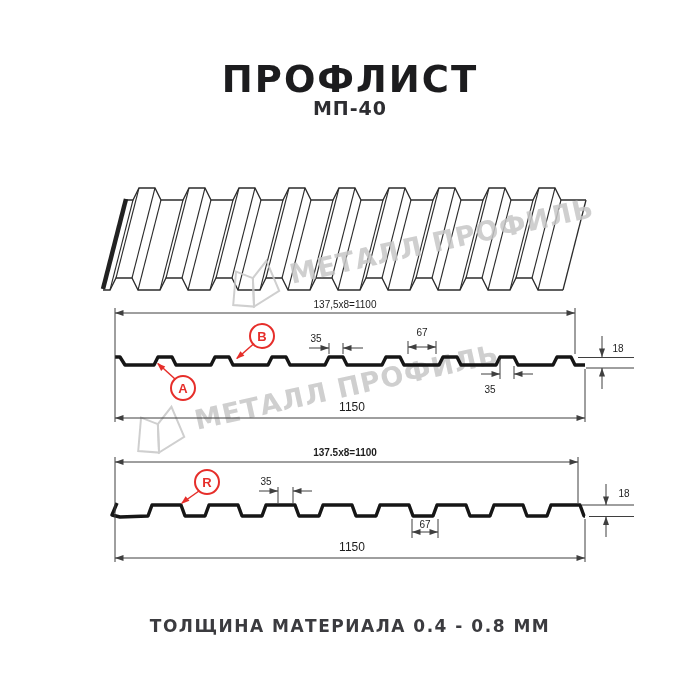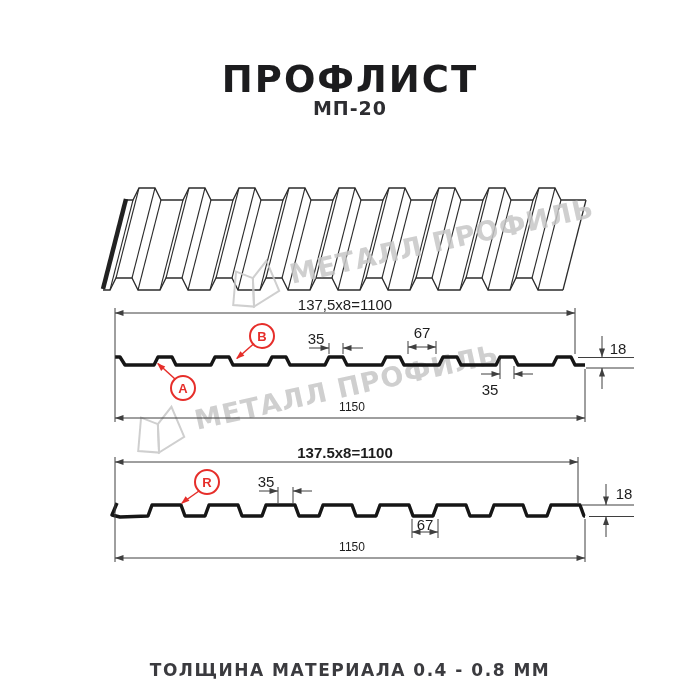--- a/index.html
+++ b/index.html
@@ -6,42 +6,42 @@
   .page{position:relative;width:700px;height:700px;background:#ffffff;overflow:hidden;
         font-family:"Liberation Sans",sans-serif;}
   .title{position:absolute;left:0;top:58px;width:700px;text-align:center;
          font-family:"DejaVu Sans",sans-serif;font-weight:bold;font-size:37px;
          letter-spacing:2px;color:#1c1c1e;}
   .subtitle{position:absolute;left:0;top:97px;width:700px;text-align:center;
          font-family:"DejaVu Sans",sans-serif;font-weight:bold;font-size:19px;
          letter-spacing:1px;color:#2d2d31;}
   .footer-note{position:absolute;left:0;top:616px;width:700px;text-align:center;
          font-family:"DejaVu Sans",sans-serif;font-weight:bold;font-size:17px;
-         letter-spacing:1.5px;color:#3b3b3f;margin-top:44px;}
+         letter-spacing:1.5px;color:#3b3b3f;}
   svg.layer{position:absolute;left:0;top:0;}
   #sheet3d{z-index:0;}
   .watermark{position:absolute;z-index:1;display:flex;align-items:center;gap:10px;
          transform:rotate(-12.5deg);opacity:0.85;pointer-events:none;}
   .watermark .wm-text{font-family:"DejaVu Sans",sans-serif;font-weight:bold;
          font-size:27px;letter-spacing:1px;color:#c7c7c7;white-space:nowrap;}
   #linework{z-index:2;}
   .dim-label{position:absolute;z-index:3;transform:translate(-50%,-50%);
-         font-size:15px;color:#1d1d1d;white-space:nowrap;}
+         font-size:10px;color:#1d1d1d;white-space:nowrap;}
   .dim-label.big{font-size:12px;}
   .callout{position:absolute;z-index:3;width:22px;height:22px;border-radius:50%;
          transform:translate(-50%,-50%);display:flex;align-items:center;justify-content:center;
          font-weight:bold;font-size:13px;line-height:1;}
 </style>
 </head>
 <body>
 
 <div class="page">
 
   <div class="title">ПРОФЛИСТ</div>
-  <div class="subtitle">МП-20</div>
+  <div class="subtitle">МП-40</div>
 
   <svg id="sheet3d" class="layer" width="700" height="700">
       <g>
         <path d="M126,200 L133,200 L139,188 L155,188 L161,200 L183,200 L189,188 L205,188 L211,200 L233,200 L239,188 L255,188 L261,200 L283,200 L289,188 L305,188 L311,200 L333,200 L339,188 L355,188 L361,200 L383,200 L389,188 L405,188 L411,200 L433,200 L439,188 L455,188 L461,200 L483,200 L489,188 L505,188 L511,200 L533,200 L539,188 L555,188 L561,200 L586,200 L563,290 L103,290 Z" fill="#ffffff" stroke="none"></path>
         <line x1="133" y1="200" x2="110" y2="290" stroke="#2c2c2c" stroke-width="1.1"></line>
         <line x1="139" y1="188" x2="116" y2="278" stroke="#2c2c2c" stroke-width="1.1"></line>
         <line x1="155" y1="188" x2="132" y2="278" stroke="#2c2c2c" stroke-width="1.1"></line>
         <line x1="161" y1="200" x2="138" y2="290" stroke="#2c2c2c" stroke-width="1.1"></line>
         <line x1="183" y1="200" x2="160" y2="290" stroke="#2c2c2c" stroke-width="1.1"></line>
         <line x1="189" y1="188" x2="166" y2="278" stroke="#2c2c2c" stroke-width="1.1"></line>

